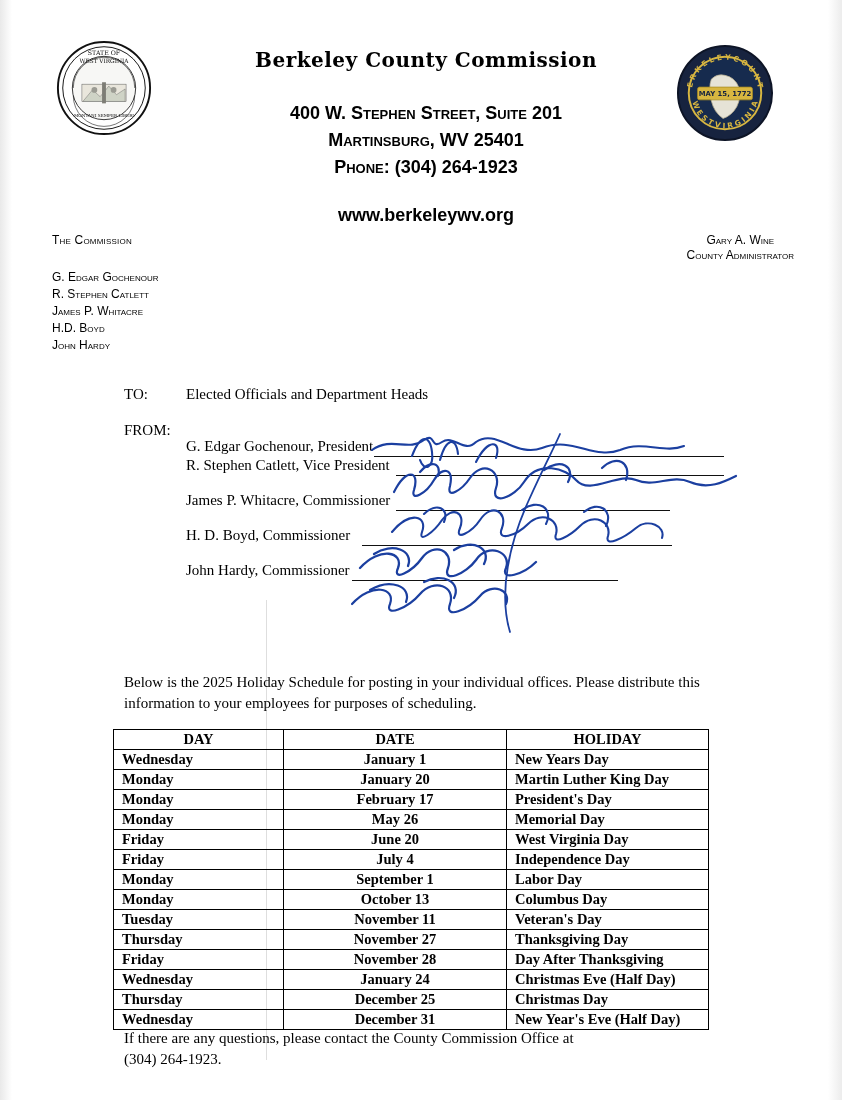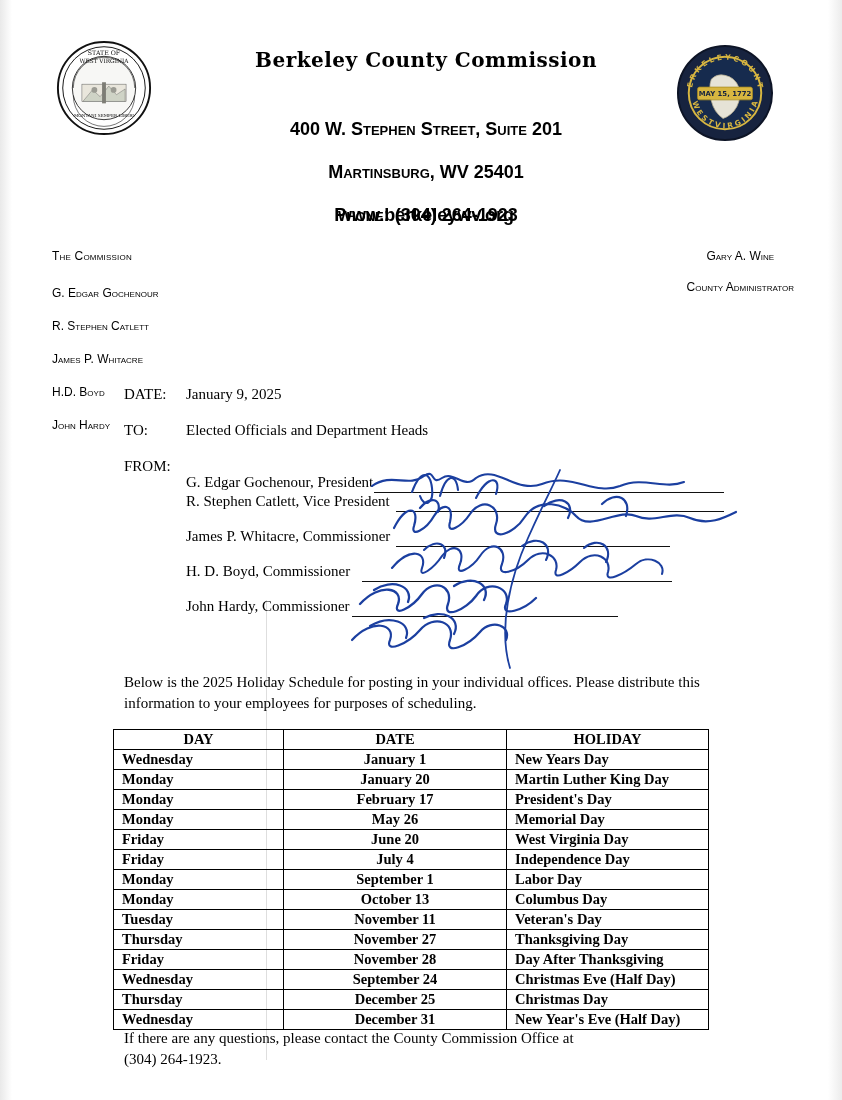--- a/index.html
+++ b/index.html
@@ -74,21 +74,21 @@
     line-height: 17px;
     font-family: "Liberation Sans", sans-serif;
   }
   .admin-block {
     position: absolute; right: 48px; top: 233px;
     text-align: center;
     font-size: 12px;
     line-height: 15px;
     font-family: "Liberation Sans", sans-serif;
   }
-  .sc { font-variant: small-caps; margin-top: 16px; }
+  .sc { font-variant: small-caps; }
 
   
   .memo {
     position: absolute; left: 124px; top: 386px; width: 620px;
     font-size: 15px;
   }
   .memo-row {
     position: relative;
     height: 36px;
   }
@@ -210,24 +210,20 @@
     <div class="sc">John Hardy</div>
   </div>
 
   <div class="admin-block">
     <div class="sc">Gary A. Wine</div>
     <div class="sc">County Administrator</div>
   </div>
 
   <div class="memo">
 
-    <div class="memo-row">
-      <span class="lbl">DATE:</span>
-      <span class="val">January 9, 2025</span>
-    </div>
 
     <div class="memo-row">
       <span class="lbl">TO:</span>
       <span class="val">Elected Officials and Department Heads</span>
     </div>
 
     <div class="memo-row" style="height:0">
       <span class="lbl">FROM:</span>
     </div>
 
@@ -350,21 +346,21 @@
         <td class="c-date">November 27</td>
         <td class="c-holiday">Thanksgiving Day</td>
       </tr>
       <tr>
         <td class="c-day">Friday</td>
         <td class="c-date">November 28</td>
         <td class="c-holiday">Day After Thanksgiving</td>
       </tr>
       <tr>
         <td class="c-day">Wednesday</td>
-        <td class="c-date">September 24</td>
+        <td class="c-date">January 24</td>
         <td class="c-holiday">Christmas Eve (Half Day)</td>
       </tr>
       <tr>
         <td class="c-day">Thursday</td>
         <td class="c-date">December 25</td>
         <td class="c-holiday">Christmas Day</td>
       </tr>
       <tr>
         <td class="c-day">Wednesday</td>
         <td class="c-date">December 31</td>

